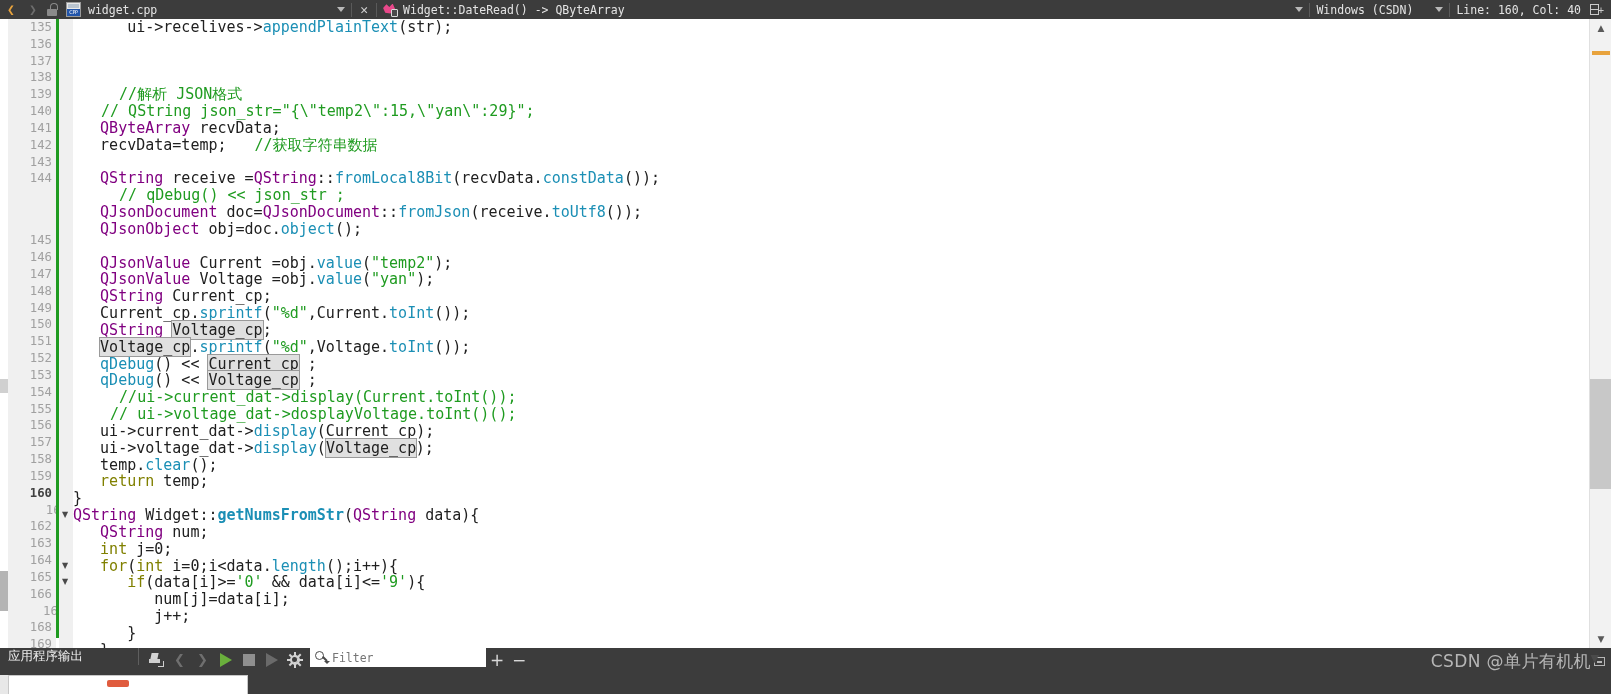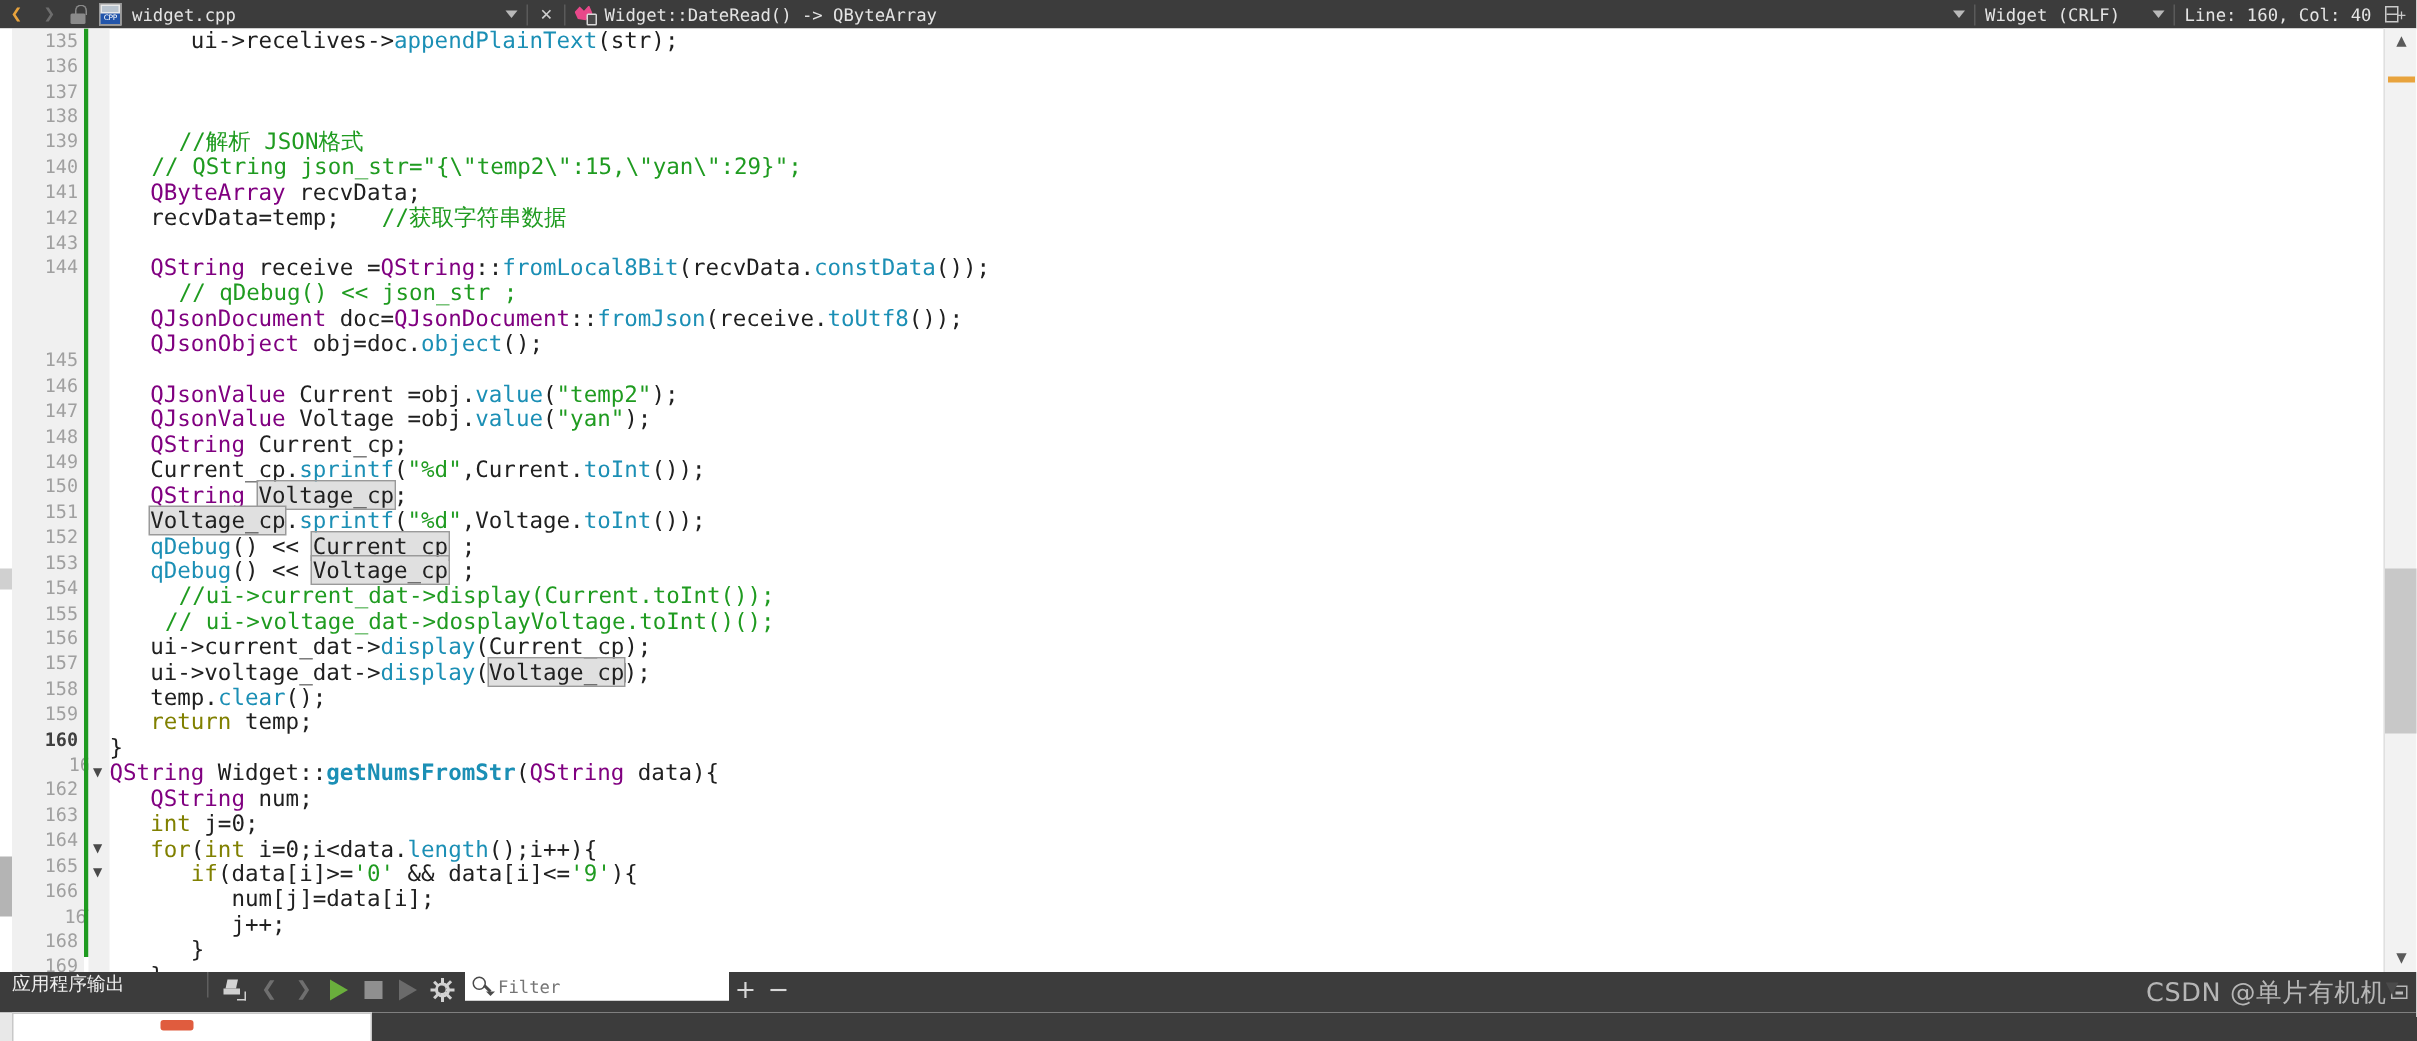--- a/index.html
+++ b/index.html
@@ -200,21 +200,21 @@
     <div class="tb-x">✕</div>
     <div class="tb-sep"></div>
     <div class="fn-ico">
         <span class="blob"></span>
         <span class="lk"></span>
       </div>
     <div class="tb-func">Widget::DateRead() -&gt; QByteArray</div>
     <div class="tb-spacer"></div>
     <div class="caret"></div>
     <div class="tb-sep"></div>
-    <div class="tb-eol">Widget (CRLF)</div>
+    <div class="tb-eol">Windows (CSDN)</div>
     <div style="width:22px"></div>
     <div class="caret"></div>
     <div class="tb-sep"></div>
     <div class="tb-linecol">Line: 160, Col: 40</div>
     <div class="split-ico">
       <span class="bx"></span>
         <span class="pl">+</span>
     </div>
   </div>
 

